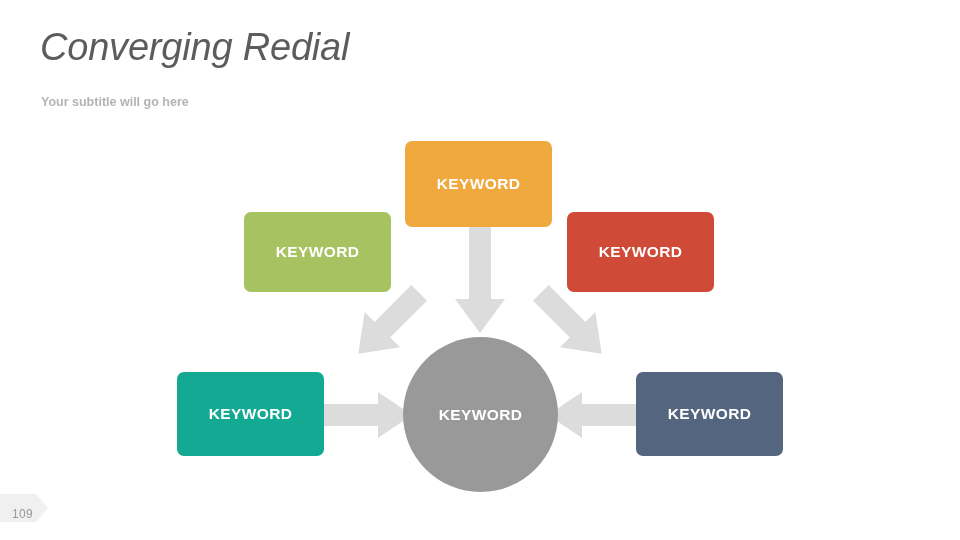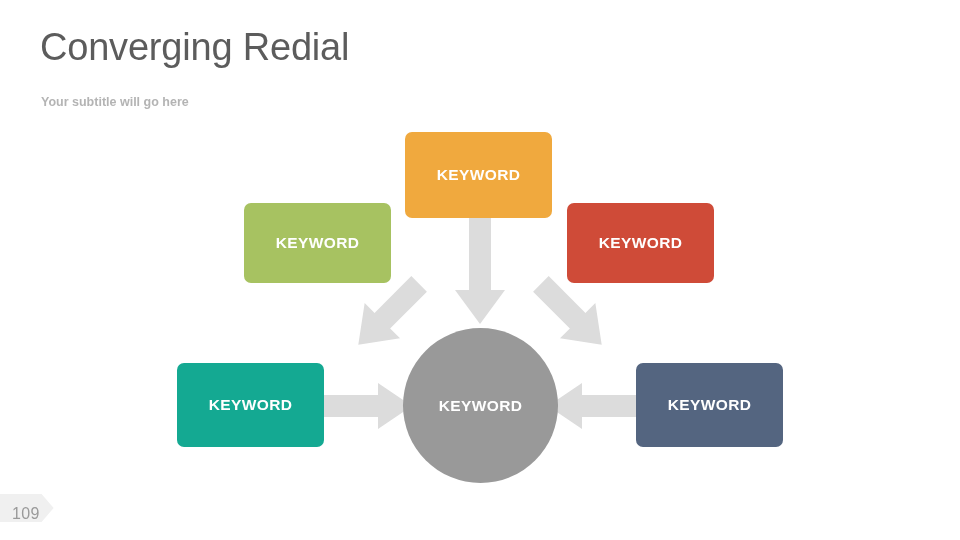--- a/index.html
+++ b/index.html
@@ -20,38 +20,39 @@
   #slide-title {
     position: absolute;
     left: 40px;
     top: 24px;
     font-size: 38px;
     font-weight: 400;
     letter-spacing: -0.2px;
     color: #5c5c5c;
     line-height: 46px;
     white-space: nowrap;
+    font-style: italic;
   }
   #slide-subtitle {
     position: absolute;
     left: 41px;
     top: 78px;
     font-size: 12.5px;
     font-weight: 600;
     color: #b4b4b4;
     line-height: 16px;
     white-space: nowrap;
     margin-top: 16px;
   }
 
   
   #diagram {
     position: absolute;
     left: 0;
-    top: 7px;
+    top: 16px;
     width: 960px;
     height: 433px;
   }
 
   .node-box {
     position: absolute;
     border-radius: 7px;
     display: flex;
     align-items: center;
     justify-content: center;
@@ -104,21 +105,21 @@
     min-width: 48px;
     background: #f0f0f0;
     display: flex;
     align-items: center;
     padding-left: 12px;
     padding-right: 14px;
     box-sizing: border-box;
     clip-path: polygon(0 0, calc(100% - 12px) 0, 100% 50%, calc(100% - 12px) 100%, 0 100%);
   }
   #page-badge-label {
-    font-size: 16px;
+    font-size: 12px;
     font-weight: 400;
     color: #9a9a9a;
     letter-spacing: 0.3px;
     margin-top: 12px;
   }
 </style>
 </head>
 <body>
 
 <div id="slide-title">Converging Redial</div>

